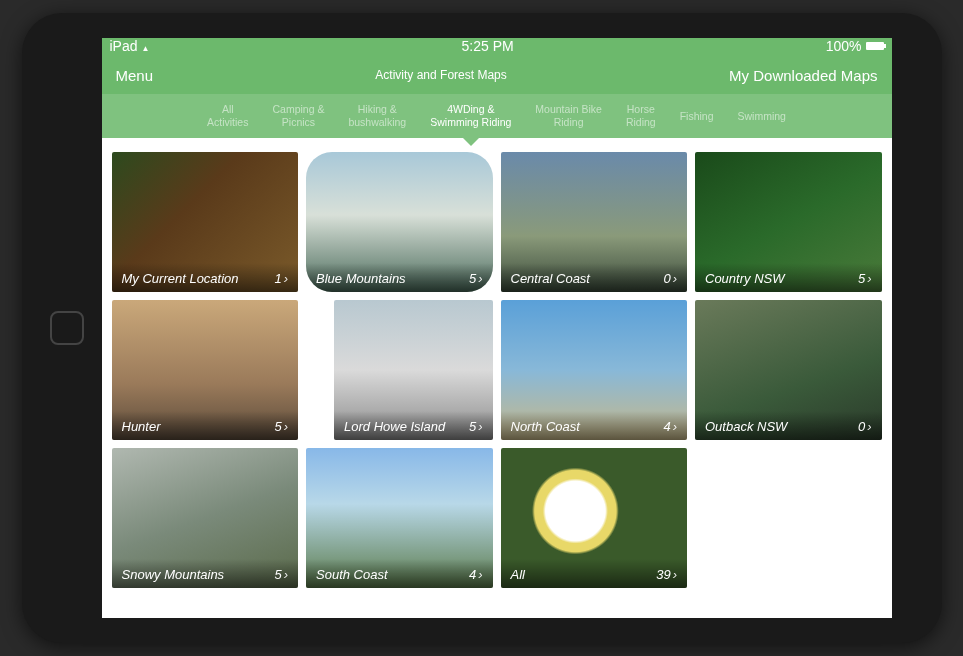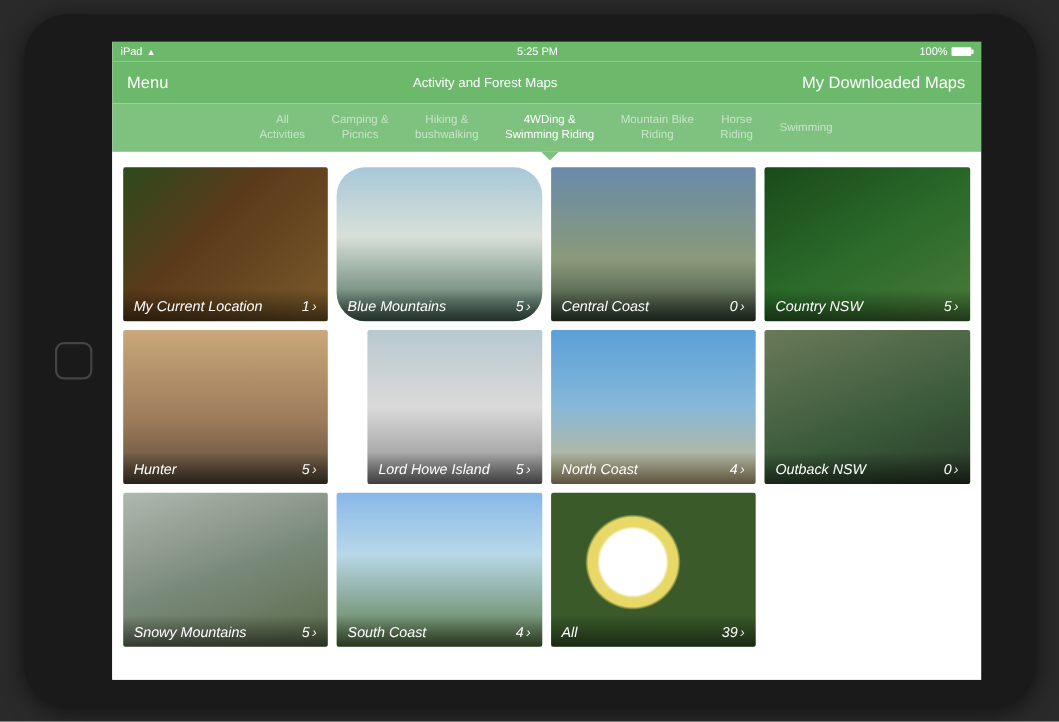--- a/index.html
+++ b/index.html
@@ -21,21 +21,21 @@
     position: absolute; left: 28px; top: 50%; transform: translateY(-50%);
     width: 34px; height: 34px; border: 2px solid #444; border-radius: 8px;
   }
   .screen {
     width: 100%; height: 100%;
     background: #fff; overflow: hidden;
     display: flex; flex-direction: column;
   }
   .statusbar {
     height: 18px; background: #6cb96c; color: #fff;
-    font-size: 10px; display: flex; align-items: center;
+    font-size: 14px; display: flex; align-items: flex-start;
     padding: 0 8px; justify-content: space-between;
   }
   .statusbar .left, .statusbar .right { display: flex; align-items: center; gap: 4px; }
   .wifi::before { content: "▲"; font-size: 8px; }
   .batt { display:inline-block; width:18px; height:8px; background:#fff; border-radius:1px; position:relative;}
   .batt::after { content:""; position:absolute; right:-2px; top:2px; width:2px; height:4px; background:#fff;}
   .navbar {
     height: 38px; background: #6cb96c; color: #fff;
     display: flex; align-items: center; justify-content: space-between;
     padding: 0 14px; font-size: 15px;
@@ -134,20 +134,23 @@
         </div>
         <div class="tab">
           <span>Mountain Bike</span>
           <span>Riding</span>
         </div>
         <div class="tab">
           <span>Horse</span>
           <span>Riding</span>
         </div>
         <div class="tab">
+          <span>Fishing</span>
+        </div>
+        <div class="tab">
           <span>Swimming</span>
         </div>
       </div>
 
     <div class="grid" id="grid">
         <div class="card th-0">
           <div class="overlay">
             <span>My Current Location</span>
             <span class="count">
               <span>1</span>

